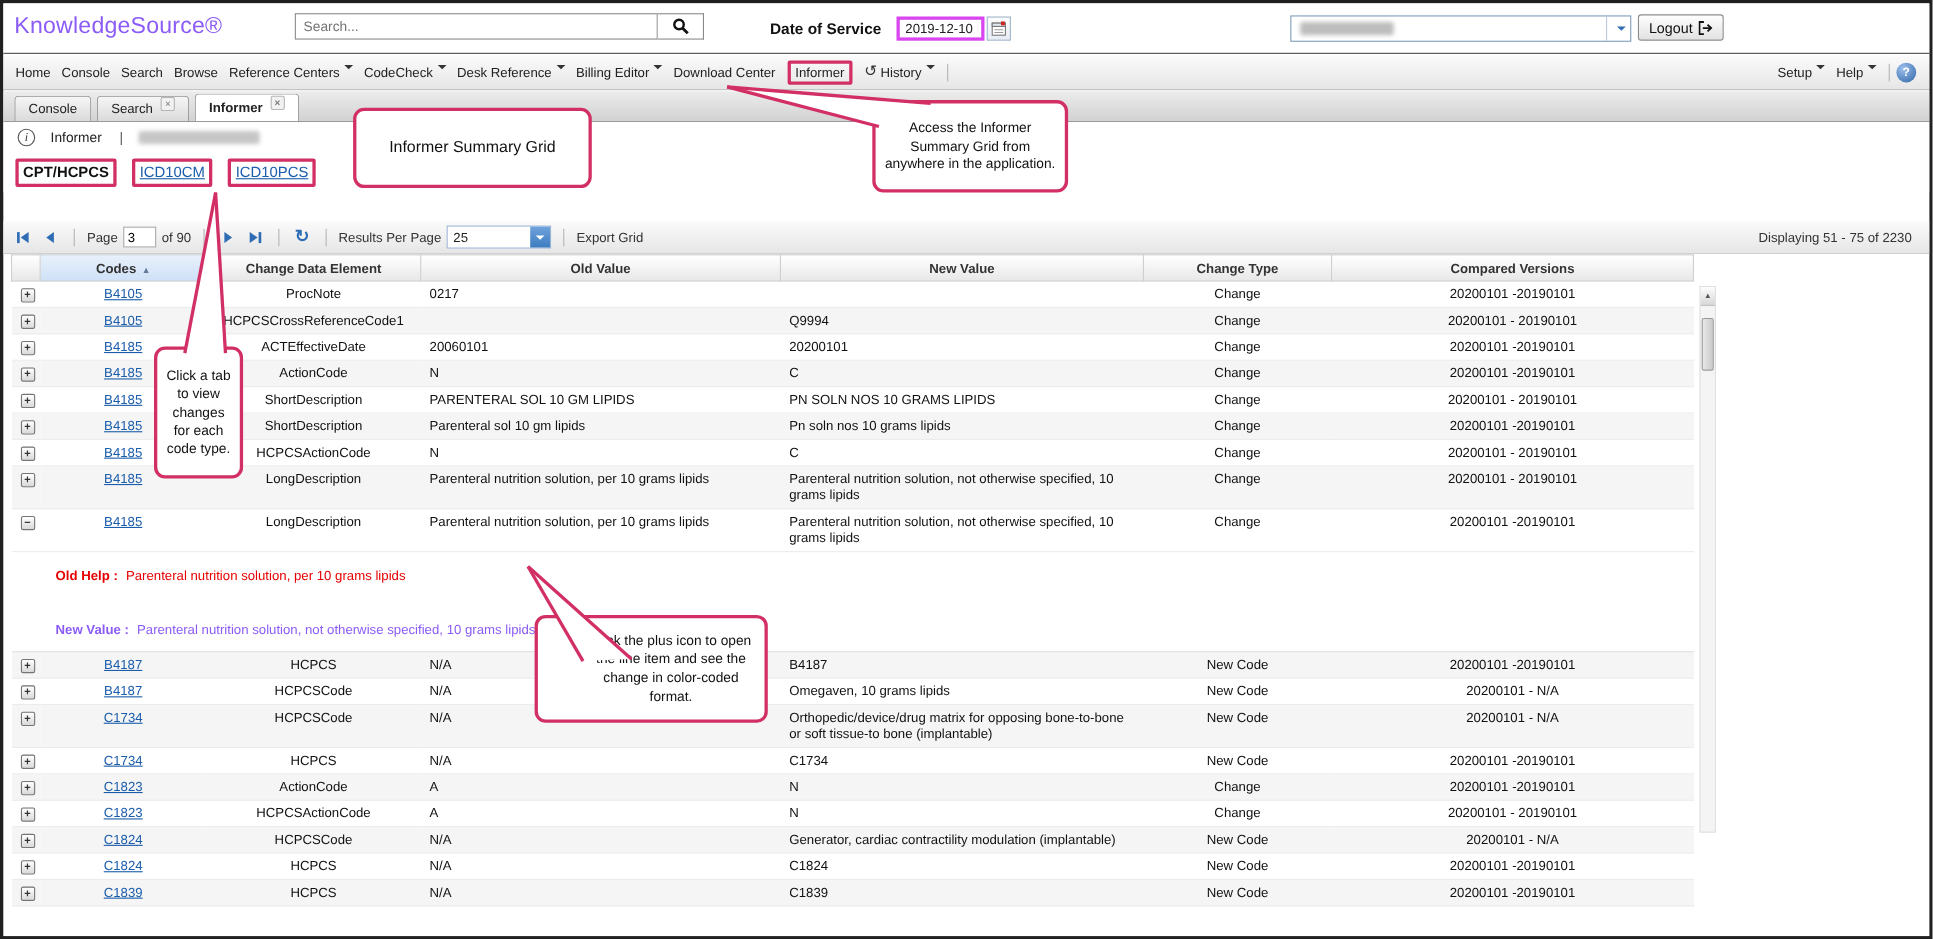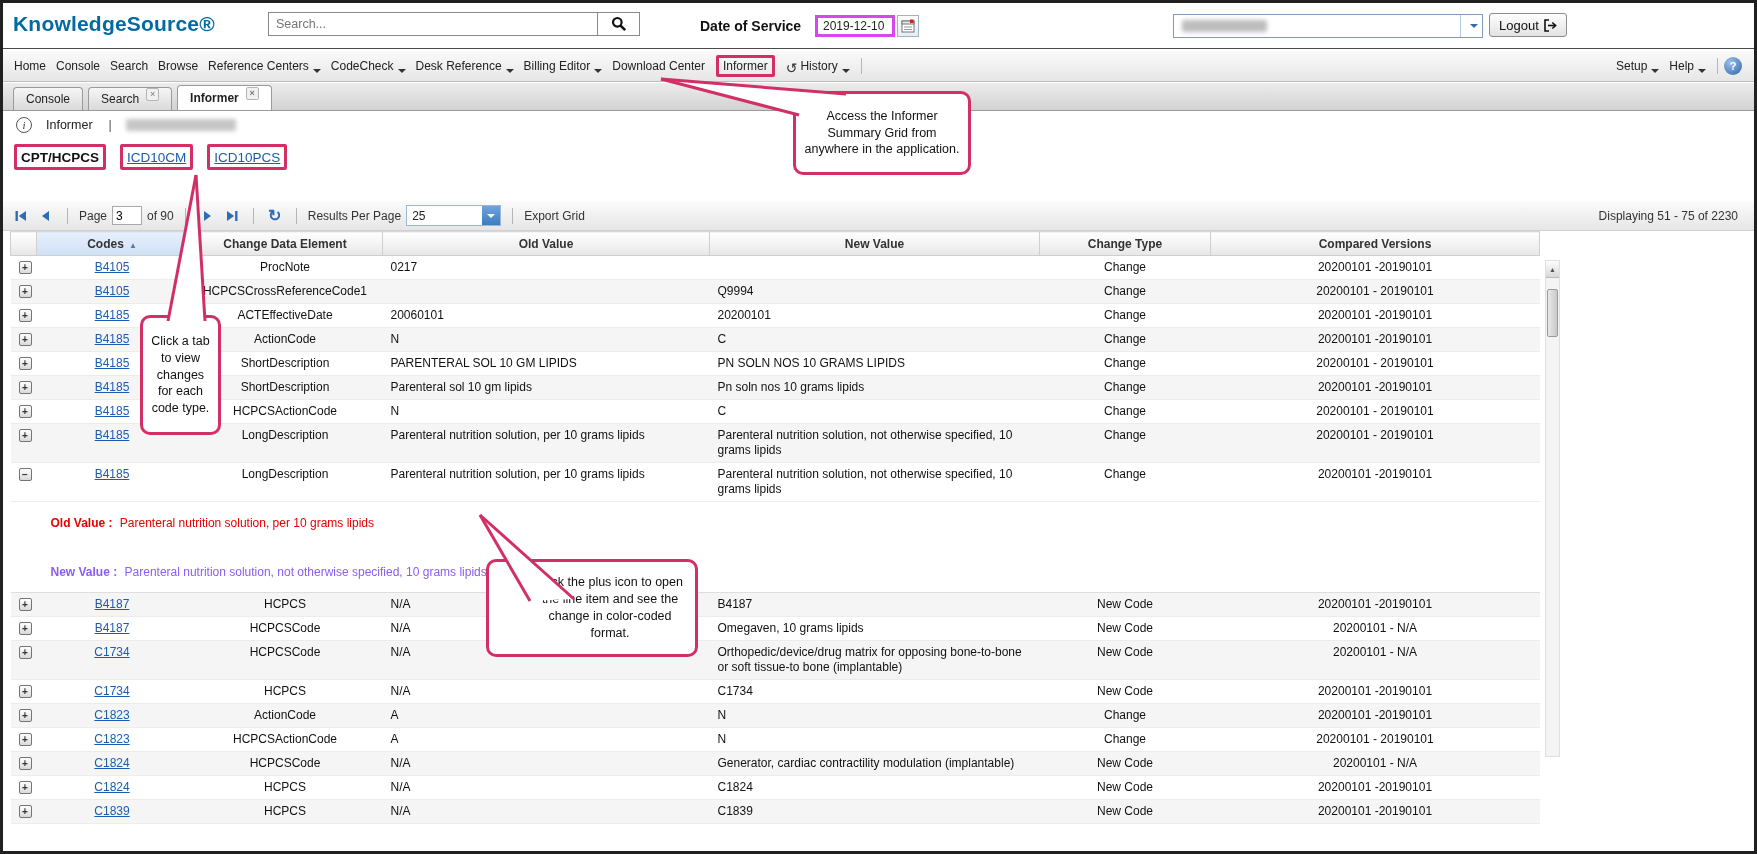--- a/index.html
+++ b/index.html
@@ -2,38 +2,38 @@
 <html><head>
 <meta charset="utf-8">
 <style>
   * { margin:0; padding:0; box-sizing:border-box; }
   html,body { background:#fff; }
   body { font-family:"Liberation Sans", sans-serif; }
   .window { position:relative; width:1757px; height:854px; border:3px solid #202020; background:#fff; overflow:hidden; }
 
   
   .topbar { position:absolute; left:0; top:0; right:0; height:46px; background:#fff; border-bottom:1px solid #4a4a4a; }
-  .logo { position:absolute; left:10px; top:9px; font-size:21px; font-weight:bold; color:#0369a1; letter-spacing:.2px; }
+  .logo { position:absolute; left:10px; top:9px; font-size:21px; font-weight:normal; color:#8b5cf6; letter-spacing:.2px; }
   .searchbox { position:absolute; left:265px; top:9px; display:flex; }
   .searchbox input { width:330px; height:24px; border:1px solid #8b8b8b; padding:0 7px; font-size:12.5px; color:#444; outline:none; }
   .searchbtn { width:42px; height:24px; border:1px solid #8b8b8b; border-left:none; background:#fff; cursor:pointer; display:flex; align-items:center; justify-content:center; }
   .dos-label { position:absolute; left:697px; top:15px; font-size:14px; font-weight:bold; color:#111; }
   .dos-input { position:absolute; left:812px; top:12px; width:80px; height:22px; border:3px solid #d946ef; font-size:12px; padding:0 5px; color:#222; }
   .cal-btn { position:absolute; left:894px; top:12px; width:22px; height:22px; border:1px solid #9eb4c9; background:linear-gradient(#fdfdfd,#e7edf4); display:flex; align-items:center; justify-content:center; cursor:pointer; }
   .user-select { position:absolute; left:1170px; top:11px; width:310px; height:24px; border:1px solid #7f9db9; background:#fff; display:flex; align-items:center; cursor:pointer; }
   .user-select .blur-pill { margin-left:8px; }
   .select-arrowzone { margin-left:auto; width:22px; height:100%; border-left:1px solid #b9cade; display:flex; align-items:center; justify-content:center; }
   .blur-pill { display:inline-block; height:12px; width:85px; background:#bdbdbd; border-radius:2px; filter:blur(2px); }
   .blur-pill.wide { width:110px; background:#c6c6c6; }
   .logout { position:absolute; left:1486px; top:10px; height:24px; padding:0 9px; border:1px solid #8c8c8c; border-radius:3px; background:linear-gradient(#fefefe,#e2e2e2); font-size:13px; color:#111; display:flex; align-items:center; gap:5px; cursor:pointer; font-family:"Liberation Sans",sans-serif; }
 
   
   .navbar { position:absolute; left:0; top:47px; right:0; height:32px; background:linear-gradient(#fbfbfb,#e6e6e6); border-bottom:1px solid #bdbdbd; display:flex; align-items:center; font-size:12px; color:#222; }
   .nav-left { display:flex; align-items:center; margin-left:6px; }
-  .nav-item { padding:3px 5px; cursor:pointer; display:flex; align-items:flex-end; white-space:nowrap; }
+  .nav-item { padding:3px 5px; cursor:pointer; display:flex; align-items:flex-start; white-space:nowrap; }
   .caret { display:inline-block; width:0; height:0; border-left:4px solid transparent; border-right:4px solid transparent; border-top:4px solid #333; margin-left:4px; }
   .caret.blue { border-top-color:#2e6db4; }
   .hist-ic { color:#333; font-size:14px; margin-right:3px; line-height:10px; }
   .vsep { width:1px; height:16px; background:#b5b5b5; margin:0 6px; }
   .nav-right { position:absolute; right:12px; display:flex; align-items:center; }
   .help-ic { width:18px; height:18px; border-radius:50%; background:radial-gradient(circle at 35% 30%, #9cc0ec, #2e62a6); color:#fff; font-weight:bold; font-size:11px; display:flex; align-items:center; justify-content:center; cursor:pointer; }
 
   .hl { border:3px solid #d23064; border-radius:2px; padding:1px 4px; margin:-3px 1px; }
 
   
@@ -361,21 +361,21 @@
             <td class="expcell"><span class="expbtn">−</span></td>
             <td class="c"><a class="codelink">B4185</a></td>
             <td class="c">LongDescription</td>
             <td class="l">Parenteral nutrition solution, per 10 grams lipids</td>
             <td class="l">Parenteral nutrition solution, not otherwise specified, 10 grams lipids</td>
             <td class="c">Change</td>
             <td class="c">20200101 -20190101</td>
           </tr>
           <tr class="detail">
             <td colspan="7">
-              <div class="detail-old"><b>Old Value :</b> Parenteral nutrition solution, per 10 grams lipids</div>
+              <div class="detail-old"><b>Old Help :</b> Parenteral nutrition solution, per 10 grams lipids</div>
               <div class="detail-new"><b>New Value :</b> Parenteral nutrition solution, not otherwise specified, 10 grams lipids</div>
             </td>
           </tr>
           <tr class="even">
             <td class="expcell"><span class="expbtn">+</span></td>
             <td class="c"><a class="codelink">B4187</a></td>
             <td class="c">HCPCS</td>
             <td class="l">N/A</td>
             <td class="l">B4187</td>
             <td class="c">New Code</td>
@@ -455,20 +455,23 @@
           </tr>
         </tbody>
     </table>
   </div>
 
   <div class="vscroll">
     <div class="vs-arrow">▲</div>
     <div class="vs-thumb"></div>
   </div>
 
+  <div class="callout" style="left:318px;top:95px;width:217px;height:73px;font-size:14.5px;">
+    <span>Informer Summary Grid</span>
+  </div>
 
   <div class="callout" style="left:790px;top:88px;width:178px;height:84px;font-size:12.5px;">
     <span>Access the Informer Summary Grid from anywhere in the application.</span>
   </div>
   <svg class="tail" style="left:650px;top:68px;" width="200" height="55" viewBox="0 0 200 55">
     <polygon points="8,8 146,44 193,23" fill="#fff"></polygon>
     <line x1="8" y1="8" x2="146" y2="44" stroke="#d23064" stroke-width="3"></line>
     <line x1="8" y1="8" x2="193" y2="23" stroke="#d23064" stroke-width="3"></line>
   </svg>
 

